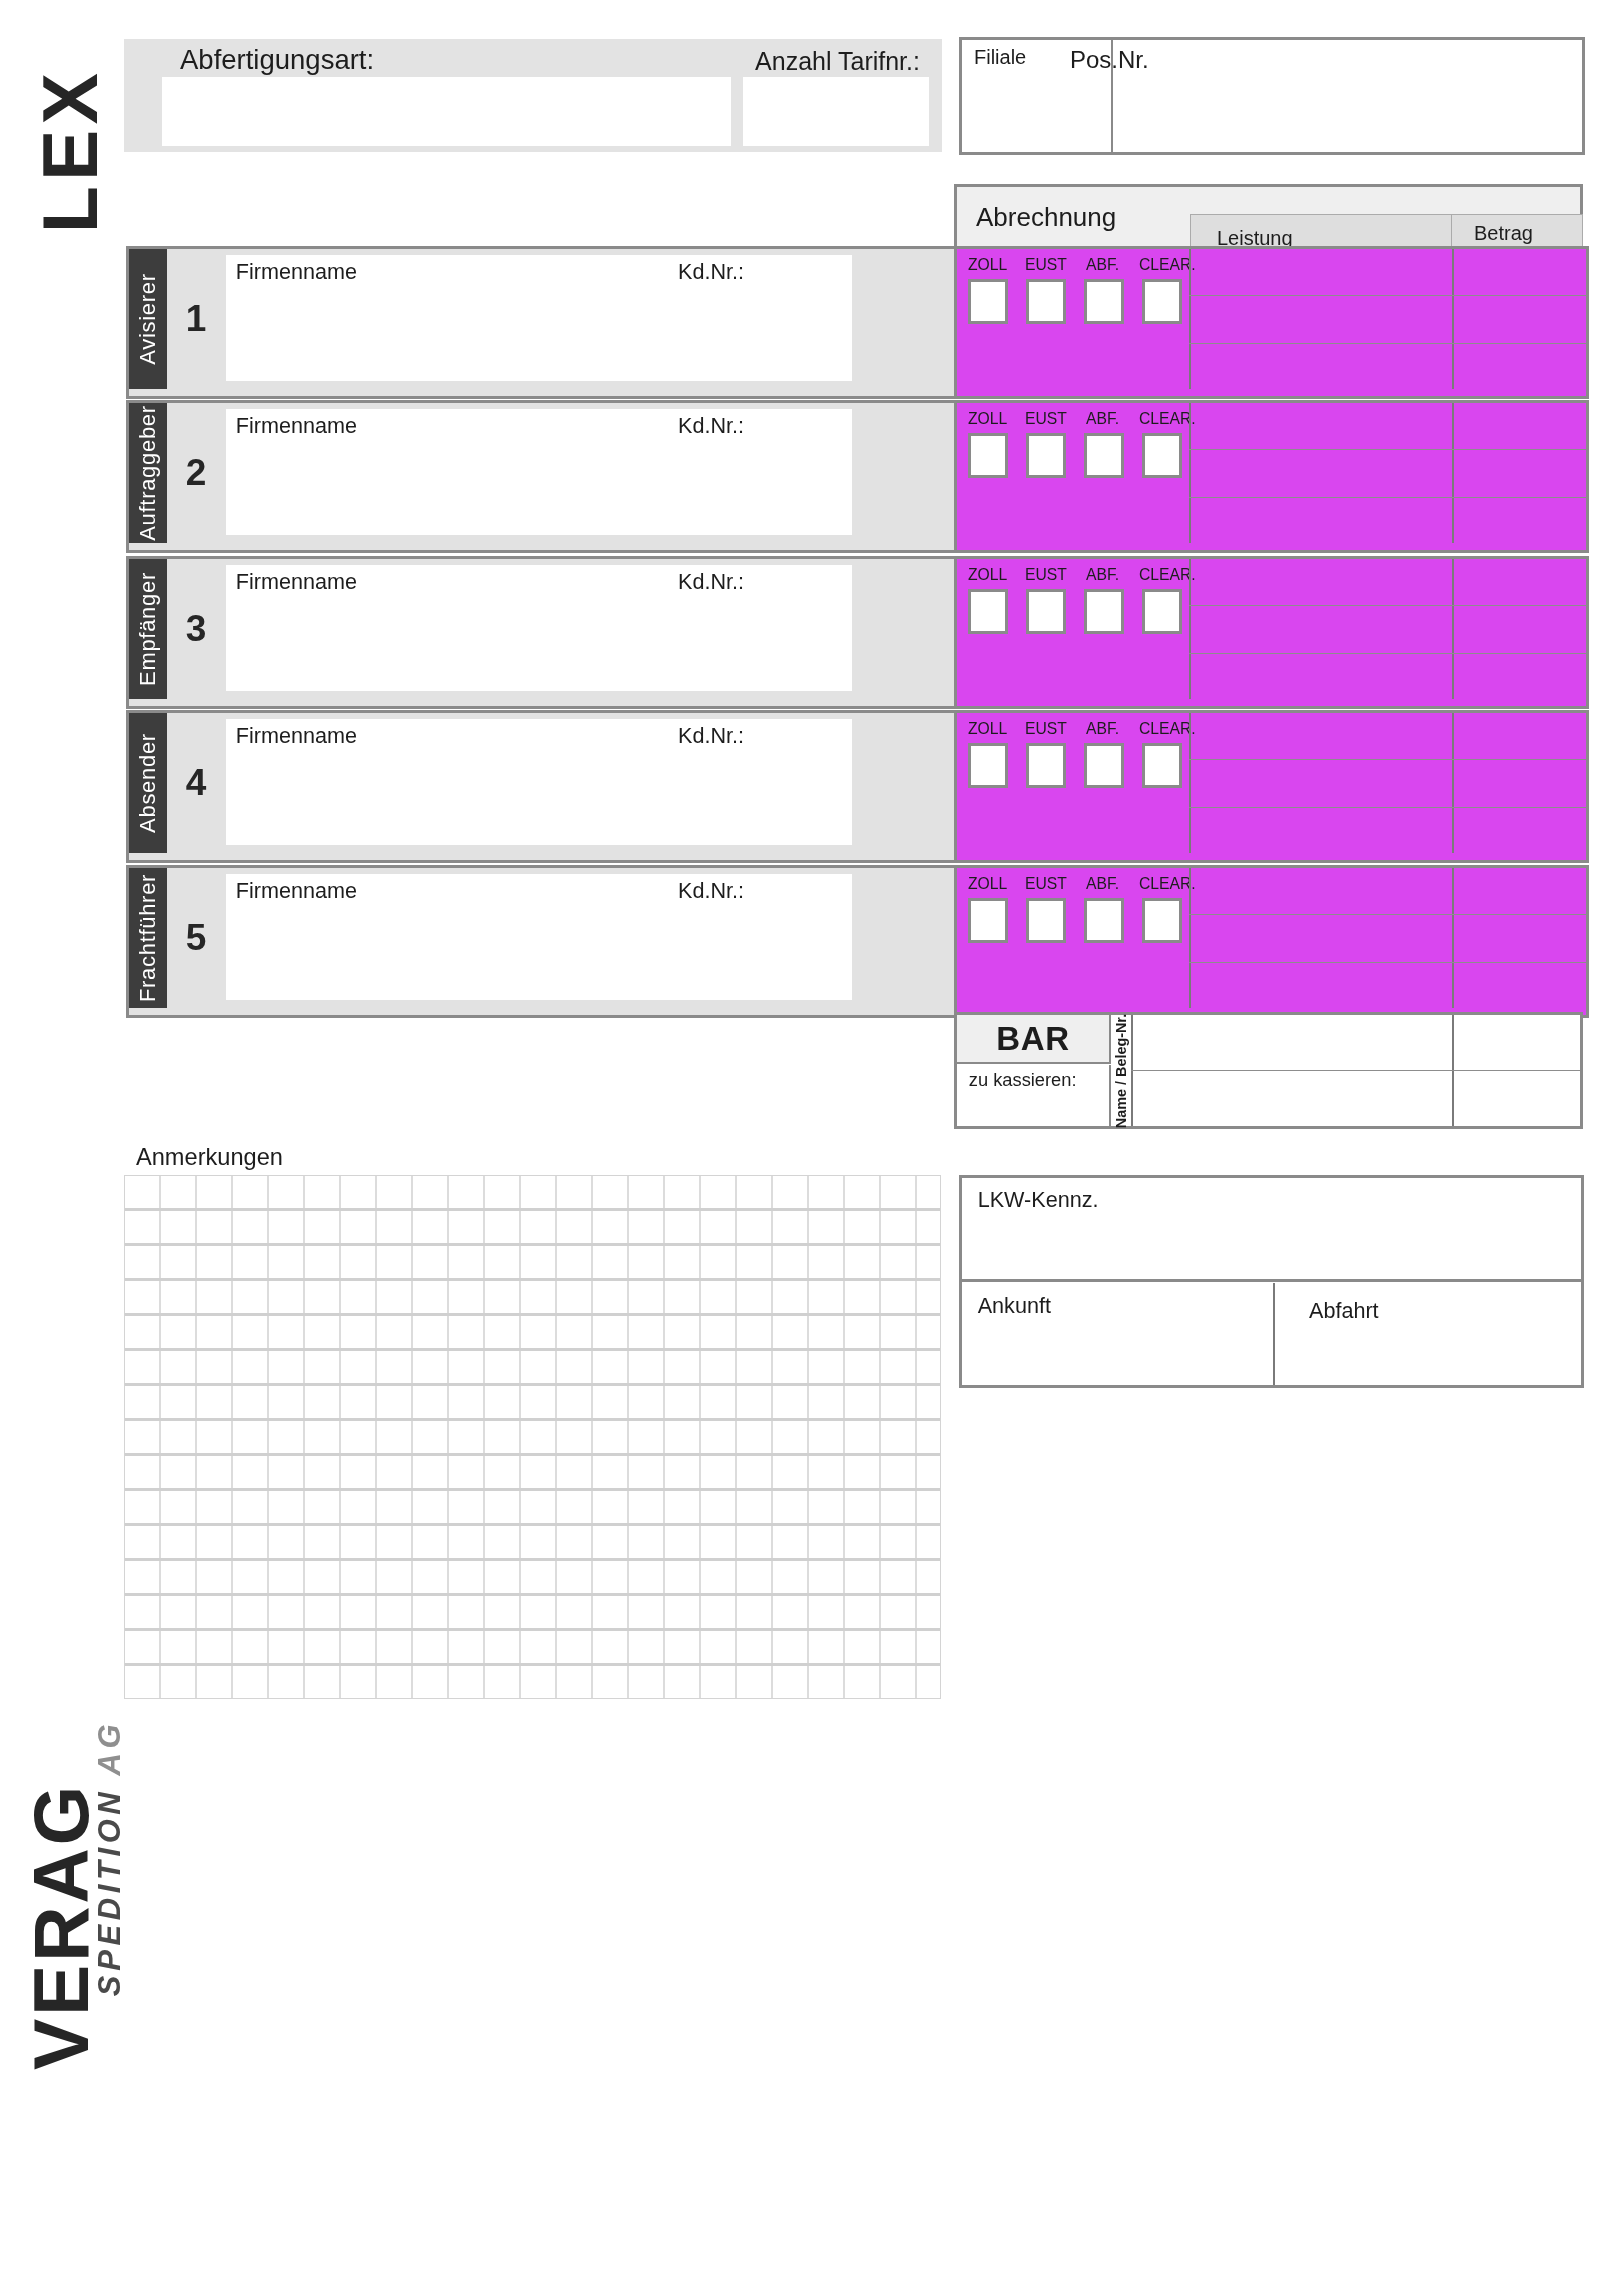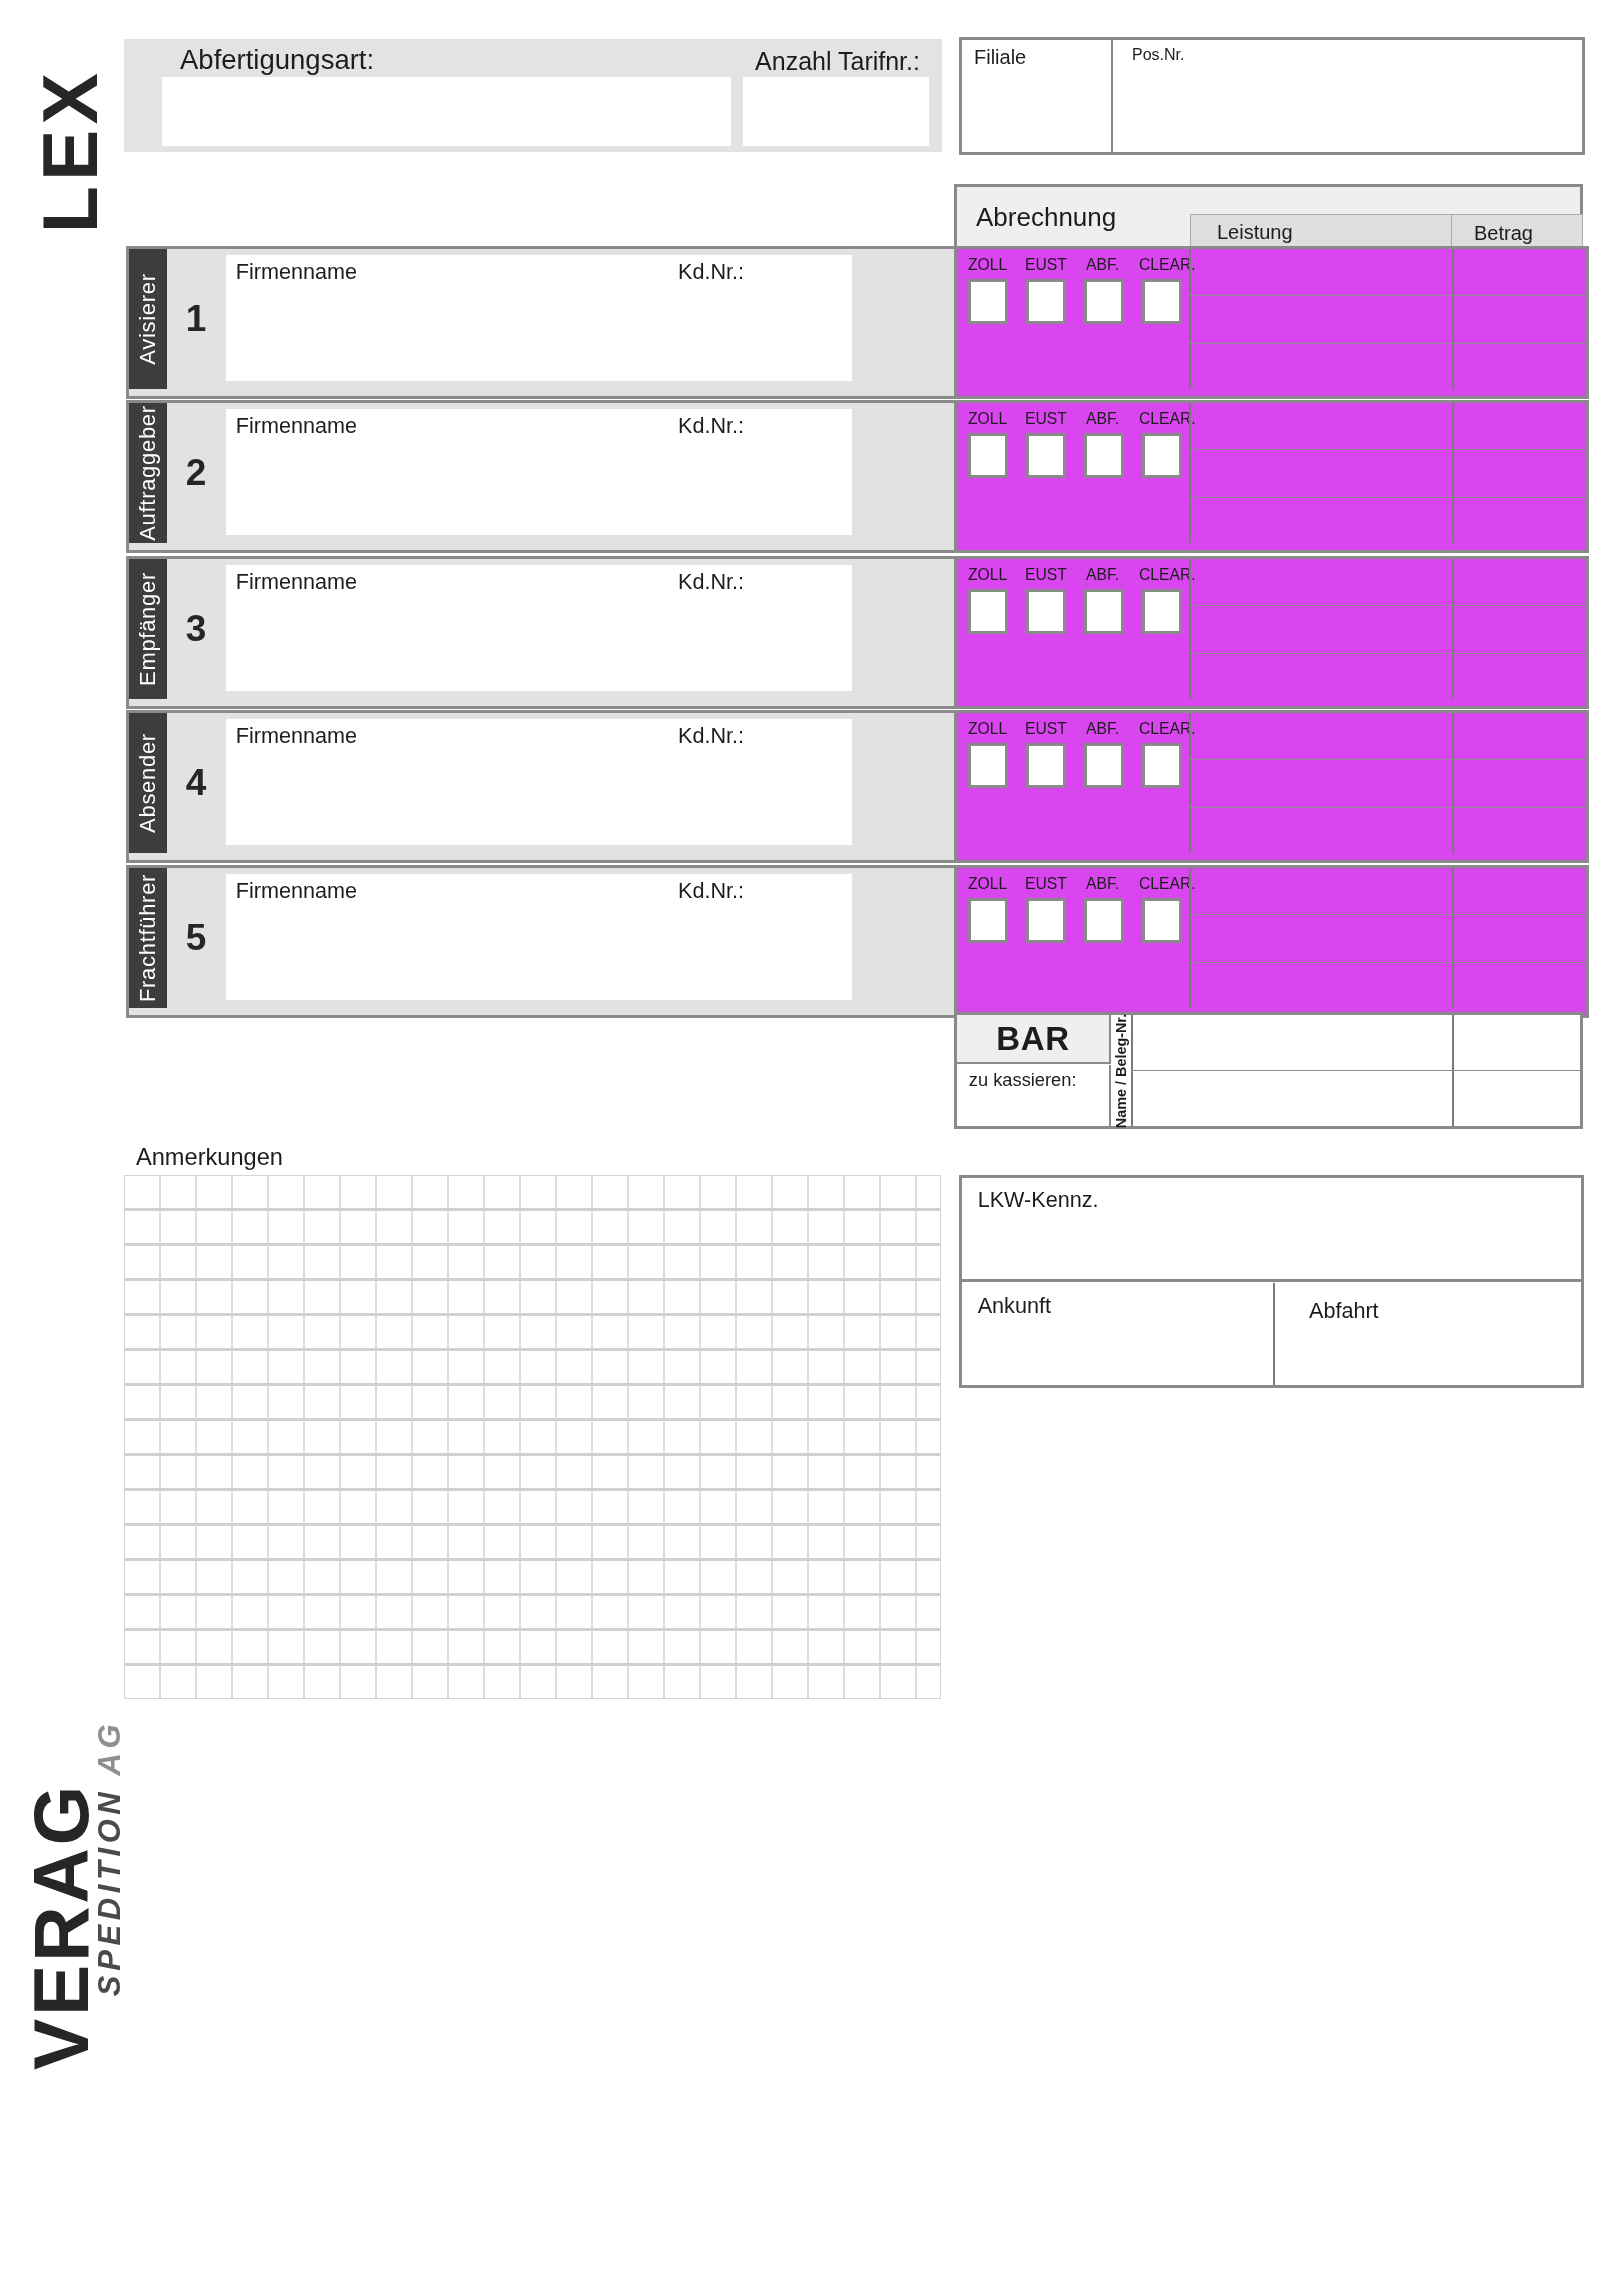--- a/index.html
+++ b/index.html
@@ -20,26 +20,26 @@
 
   
   .top-band{left:124px;top:39px;width:818px;height:113px;background:#e3e3e3;}
   .lbl-abfart{left:180px;top:44px;font-size:27.5px;}
   .inp-abfart{left:162px;top:77px;width:569px;height:69px;background:#fff;}
   .lbl-anzahl{left:746px;top:47px;width:183px;font-size:25px;text-align:center;}
   .inp-anzahl{left:743px;top:77px;width:186px;height:69px;background:#fff;}
   .filiale-box{left:959px;top:37px;width:626px;height:118px;border:3.9px solid #8a8a8a;background:#fff;}
   .filiale-div{left:1111px;top:40px;width:2px;height:113px;background:#8a8a8a;}
   .lbl-filiale{left:974px;top:46px;font-size:20px;}
-  .lbl-posnr{left:1132px;top:46px;font-size:16px;}
+  .lbl-posnr{left:1070px;top:46px;font-size:24px;}
 
   
   .abr-head{left:954px;top:184px;width:629px;height:66px;background:#efefef;border:3.3px solid #8a8a8a;}
   .lbl-abrechnung{left:976px;top:202px;font-size:26px;}
-  .cell-leistung{left:1190px;top:214px;width:262px;height:36px;background:#dedede;border:1.3px solid #ababab;font-size:20px;padding:6px 0 0 26px;}
+  .cell-leistung{left:1190px;top:214px;width:262px;height:36px;background:#dedede;border:1.3px solid #ababab;font-size:20px;padding:12px 0 0 26px;}
   .cell-betrag{left:1451px;top:214px;width:132px;height:36px;background:#dedede;border:1.3px solid #ababab;font-size:20px;padding:6.5px 0 0 22px;}
 
   
   .row{left:126px;width:1458px;height:147px;}
   .row .lbox{position:absolute;left:0;top:0;width:826px;height:147px;background:#e2e2e2;border:3.3px solid #8a8a8a;}
   .row .strip{position:absolute;left:0;top:0;width:38px;height:140px;background:#3d3d3d;}
   .row .strip span{color:#fff;font-size:22px;letter-spacing:0.7px;}
   .row .num{position:absolute;left:38px;top:0;width:58px;height:140px;font-size:37px;font-weight:700;color:#262626;}
   .row .field{position:absolute;left:97px;top:5.9px;width:626px;height:126px;background:#fff;}
   .row .lbl-firma{position:absolute;left:9.8px;top:3.9px;font-size:21.6px;}

